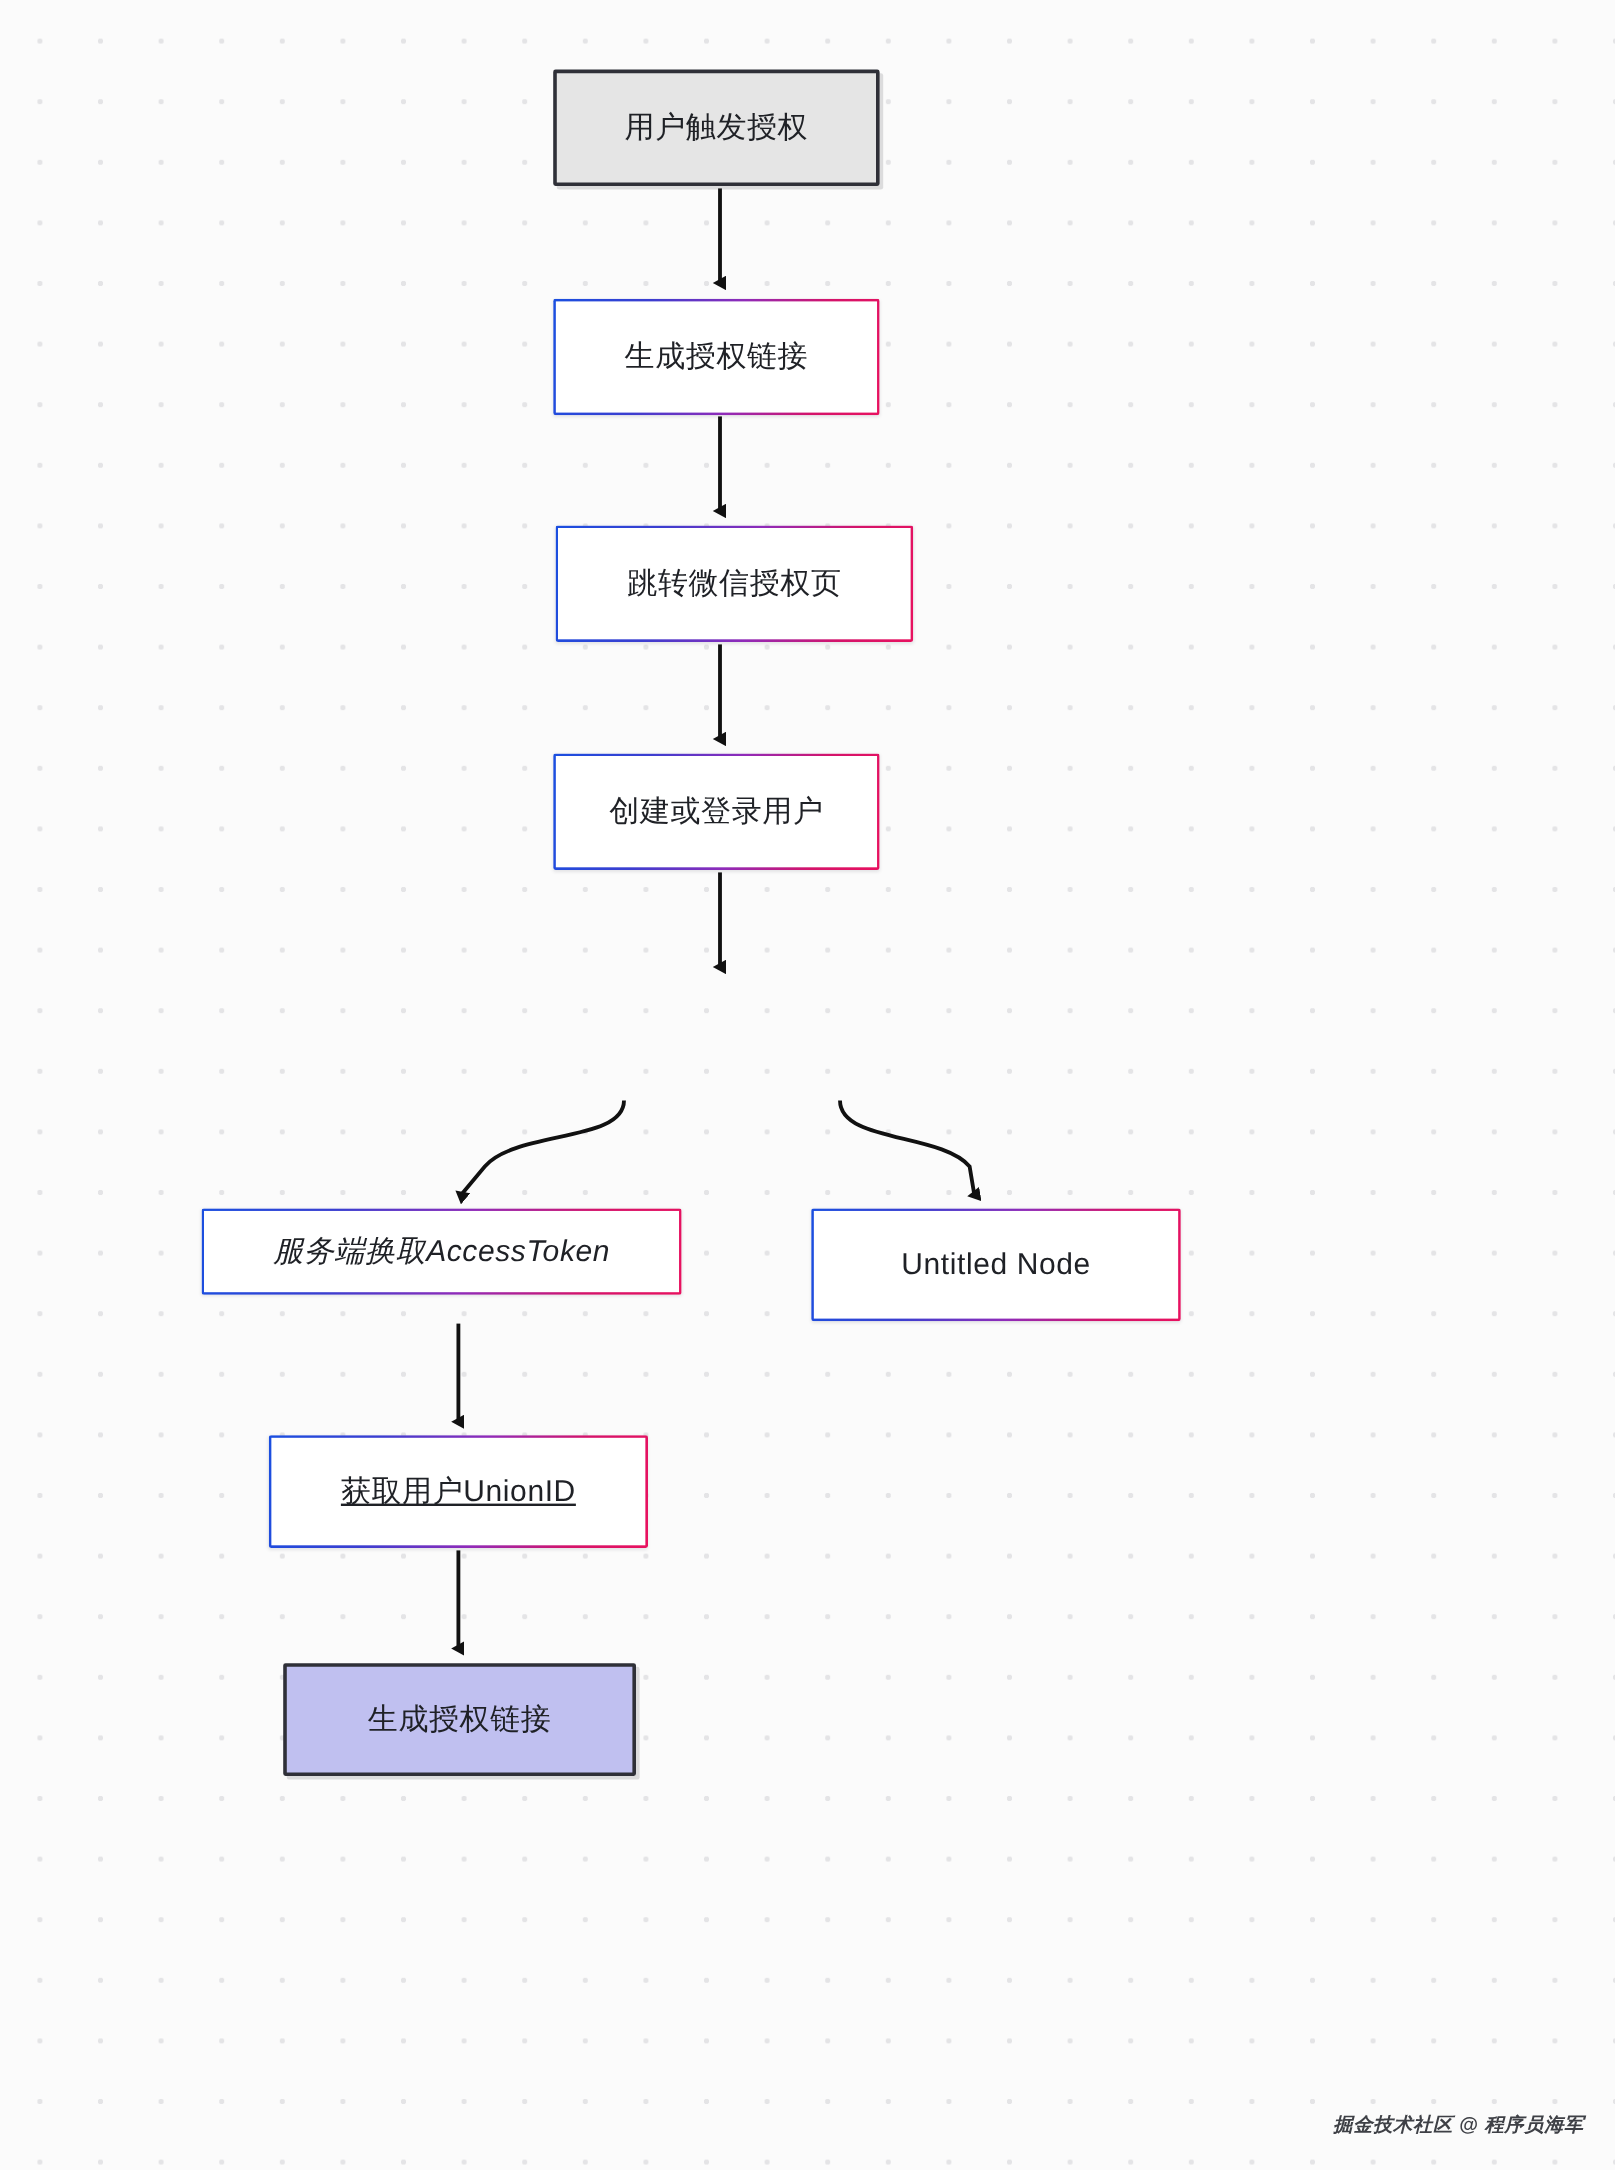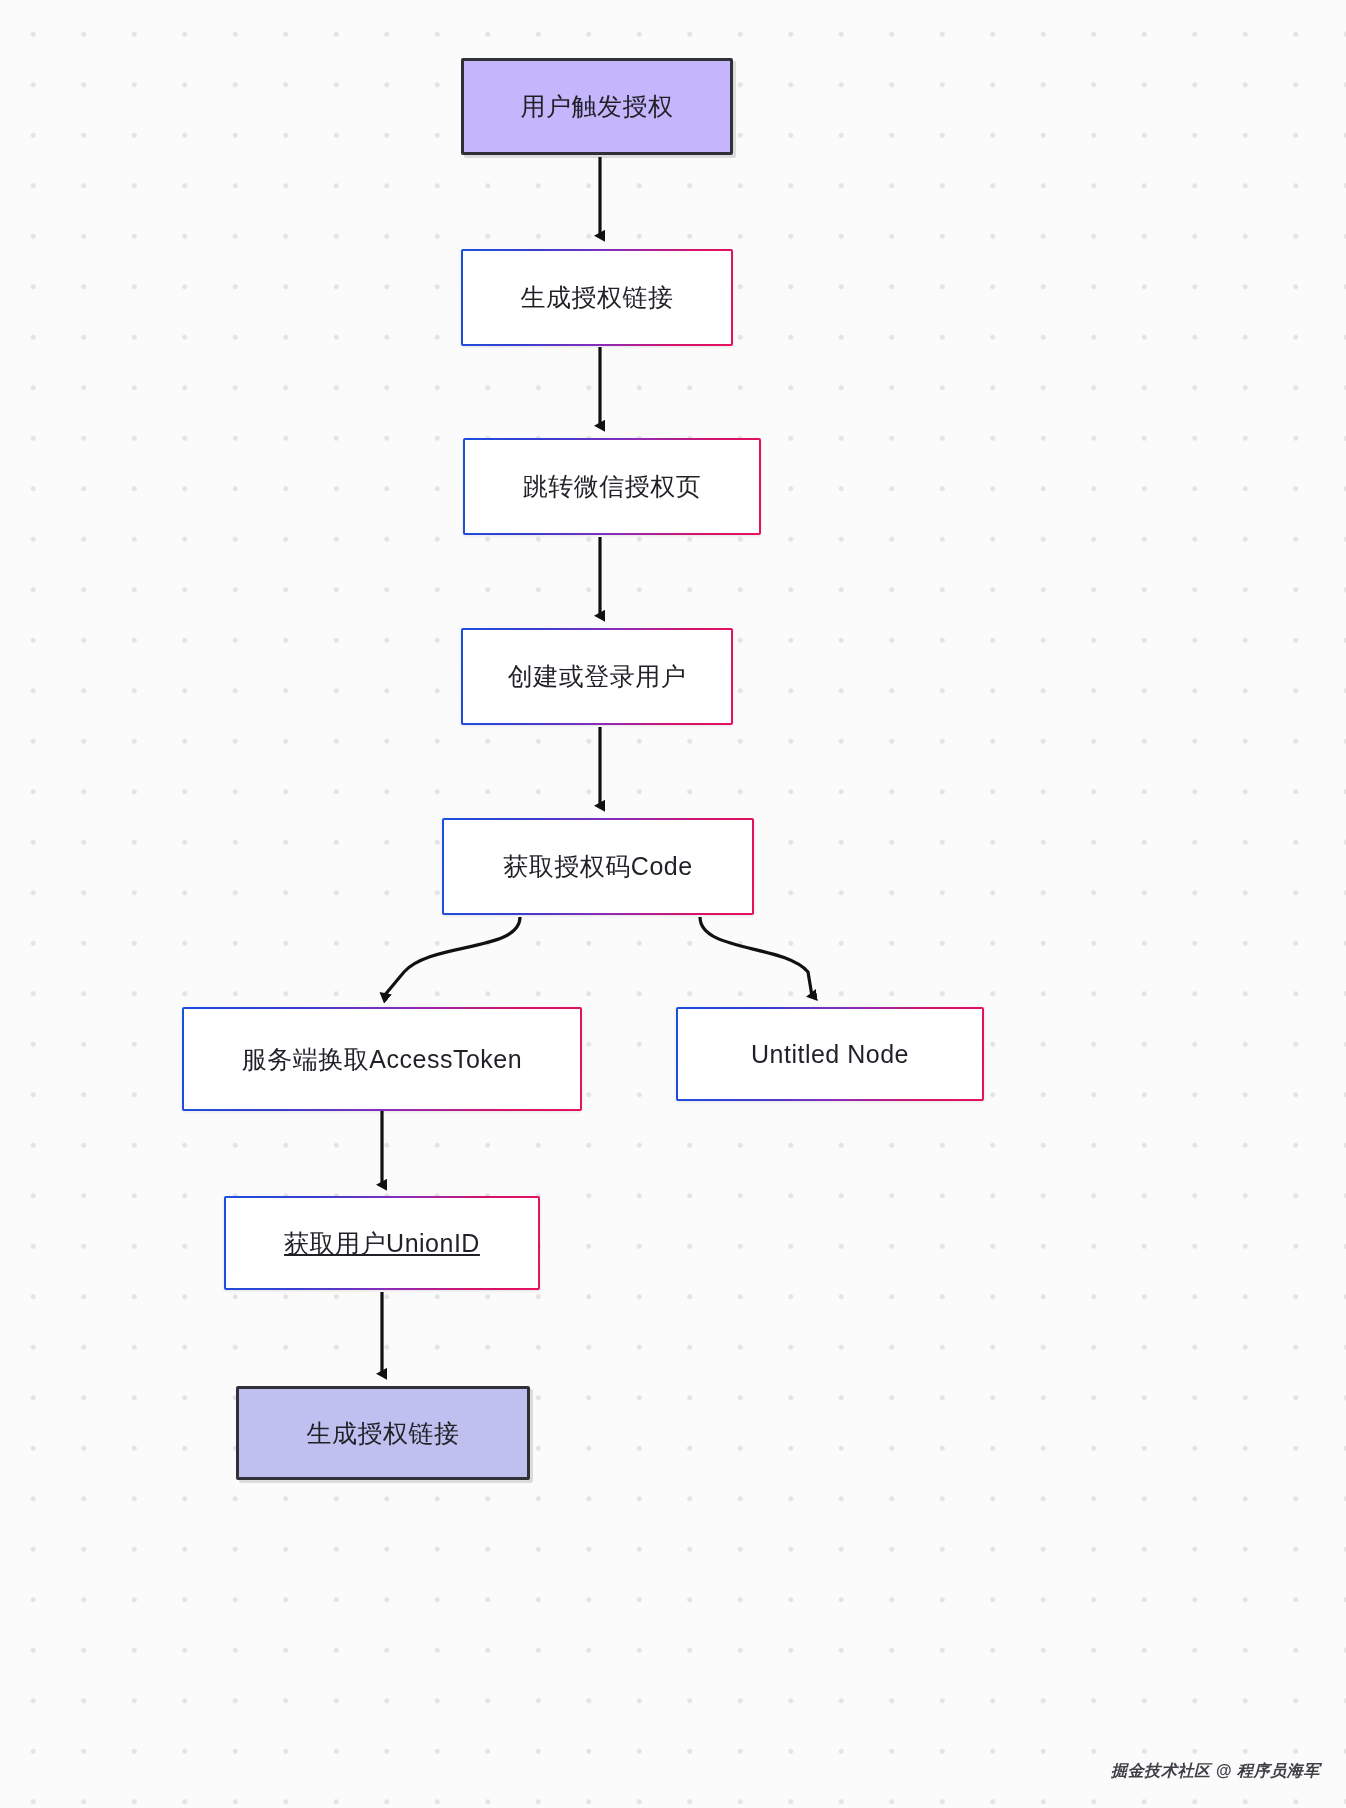--- a/index.html
+++ b/index.html
@@ -108,41 +108,38 @@
       <path d="M600,347 L600,426"></path>
       <path d="M600,537 L600,616"></path>
       <path d="M600,727 L600,806"></path>
       <path d="M520,917 C520,952 430,942 404,972 L384,996"></path>
       <path d="M700,917 C700,952 784,944 808,972 L812,996"></path>
       <path d="M382,1103 L382,1185"></path>
       <path d="M382,1292 L382,1374"></path>
     </g>
   </svg>
 
-  <div class="node solid" style="left:461px; top:58px; width:272px; height:97px; background:#c4b5fd;justify-content:center;">
+  <div class="node solid" style="left:461px; top:58px; width:272px; height:97px; background:#e5e5e5;justify-content:center;">
     <span class="node-label">用户触发授权</span>
   </div>
 
   <div class="node grad" style="left:461px; top:249px; width:272px; height:97px;">
     <span class="node-label">生成授权链接</span>
   </div>
 
   <div class="node grad" style="left:448px; top:438px; width:298px; height:97px;margin-left:15px;">
     <span class="node-label">跳转微信授权页</span>
   </div>
 
   <div class="node grad" style="left:461px; top:628px; width:272px; height:97px;">
     <span class="node-label">创建或登录用户</span>
   </div>
 
-  <div class="node grad" style="left:442px; top:818px; width:312px; height:97px;">
-    <span class="node-label">获取授权码Code</span>
-  </div>
 
-  <div class="node grad" style="left:182px; top:1007px; width:400px; height:104px;">
+  <div class="node grad" style="left:168px; top:1007px; width:400px; height:72px;font-style:italic;">
     <span class="node-label">服务端换取AccessToken</span>
   </div>
 
   <div class="node grad" style="left:676px; top:1007px; width:308px; height:94px;">
     <span class="node-label">Untitled Node</span>
   </div>
 
   <div class="node grad" style="left:224px; top:1196px; width:316px; height:94px;text-decoration:underline;">
     <span class="node-label">获取用户UnionID</span>
   </div>

